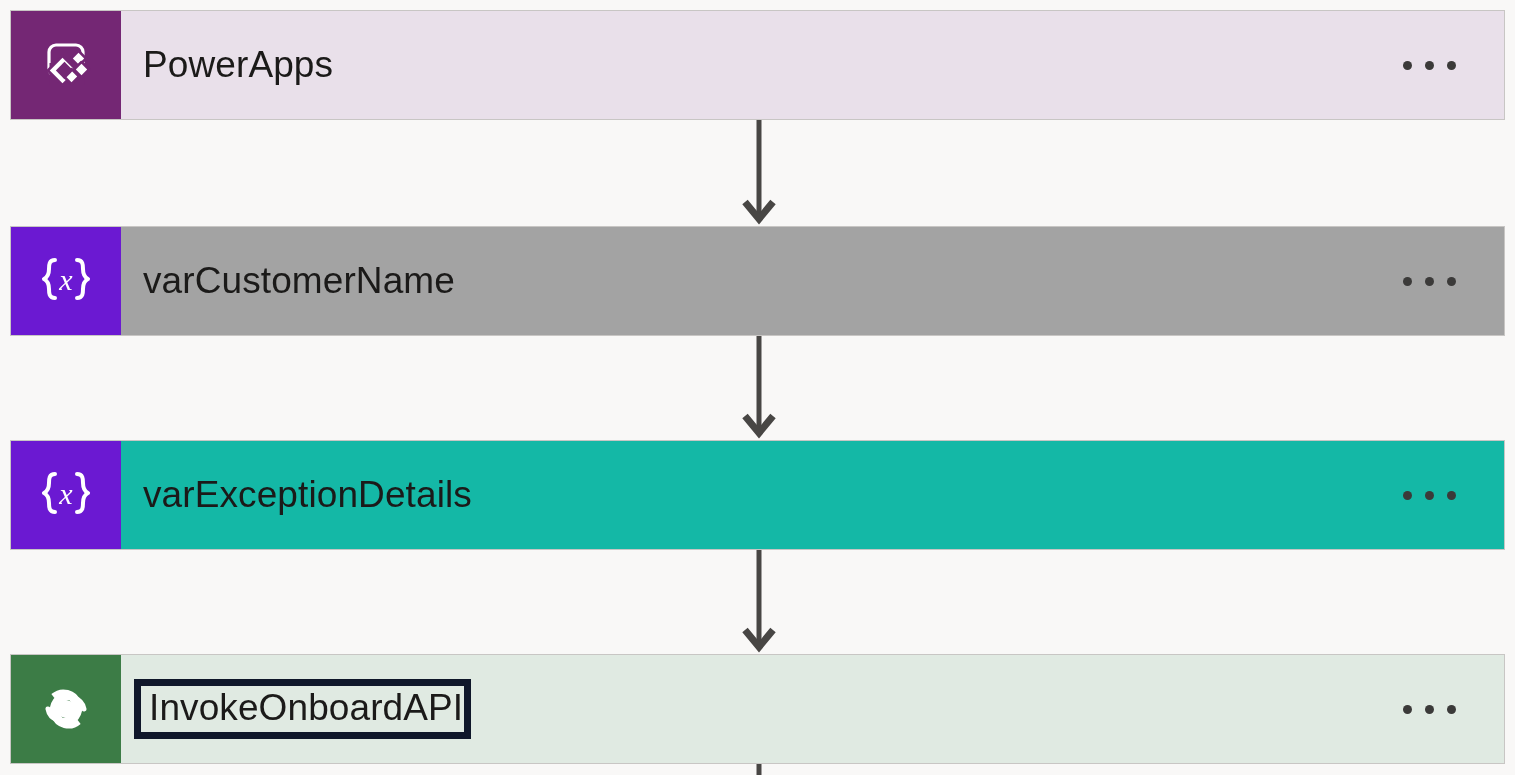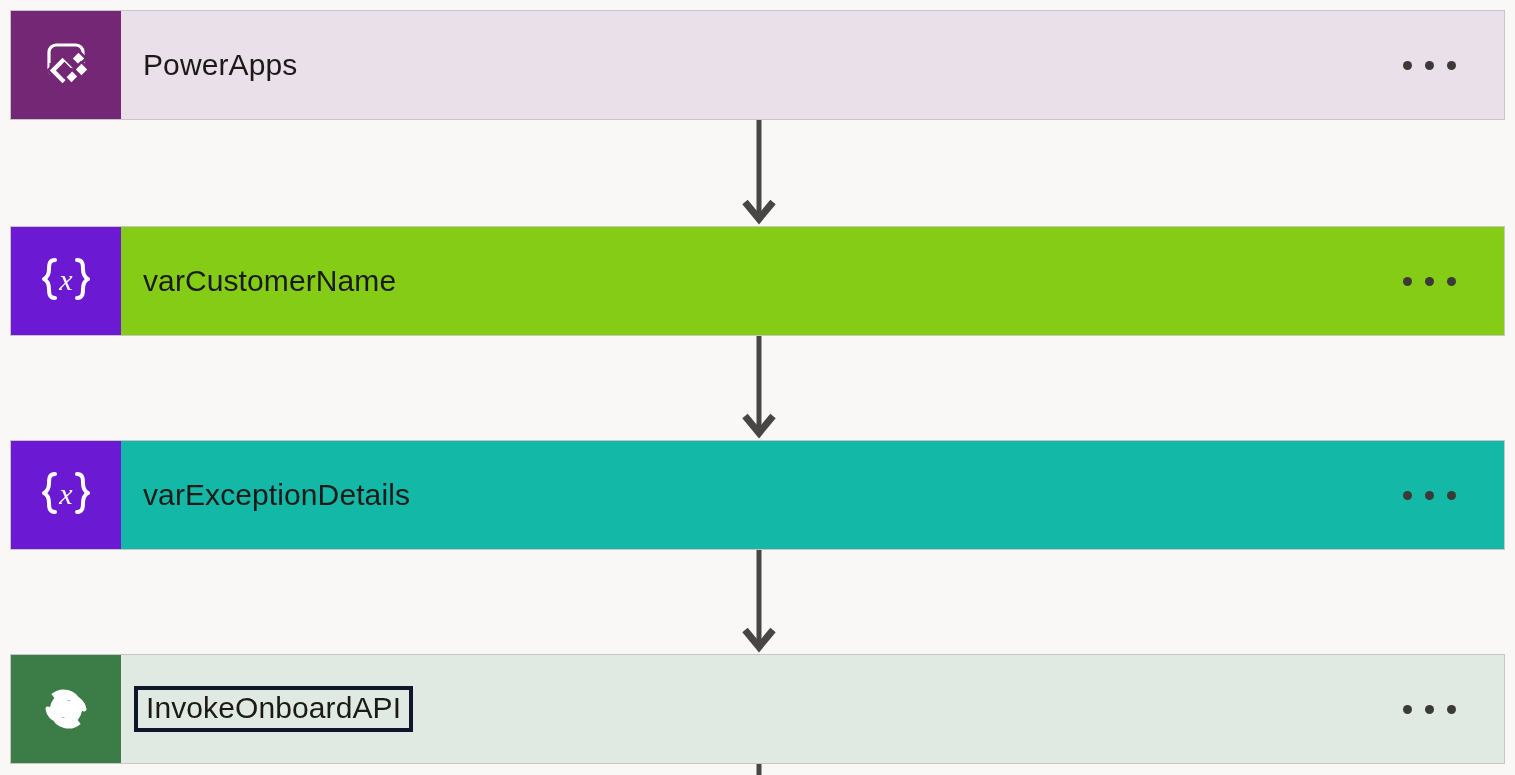--- a/index.html
+++ b/index.html
@@ -46,30 +46,30 @@
   .card-body {
     flex: 1;
     display: flex;
     align-items: center;
     padding-left: 22px;
     padding-right: 16px;
     min-width: 0;
   }
 
   .card-title {
-    font-size: 30px;
+    font-size: 37px;
     font-weight: 400;
     color: #1b1a19;
     letter-spacing: 0.1px;
     white-space: nowrap;
   }
 
   .card-title.highlighted {
-    border: 4px solid #0f172a;
-    padding: 2px 8px 4px 8px;
+    border: 7px solid #0f172a;
+    padding: 2px 1px 4px 8px;
     margin-left: -9px;
     line-height: 1.07;
   }
 
   .card-menu {
     margin-left: auto;
     display: flex;
     align-items: center;
     gap: 13px;
     padding-right: 32px;
@@ -83,21 +83,21 @@
     display: block;
   }
 
   
   .card-powerapps        { top: 10px;  }
   .card-powerapps .card-icon { background: #742774; }
   .card-powerapps .card-body { background: #e9e0ea; }
 
   .card-var1             { top: 226px; }
   .card-var1 .card-icon  { background: #6b19d2; }
-  .card-var1 .card-body  { background: #84cc16; }
+  .card-var1 .card-body  { background: #a3a3a3; }
 
   .card-var2             { top: 440px; }
   .card-var2 .card-icon  { background: #6b19d2; }
   .card-var2 .card-body  { background: #14b8a6; }
 
   .card-api              { top: 654px; }
   .card-api .card-icon   { background: #3c7c46; }
   .card-api .card-body   { background: #e0eae2; }
 
   

